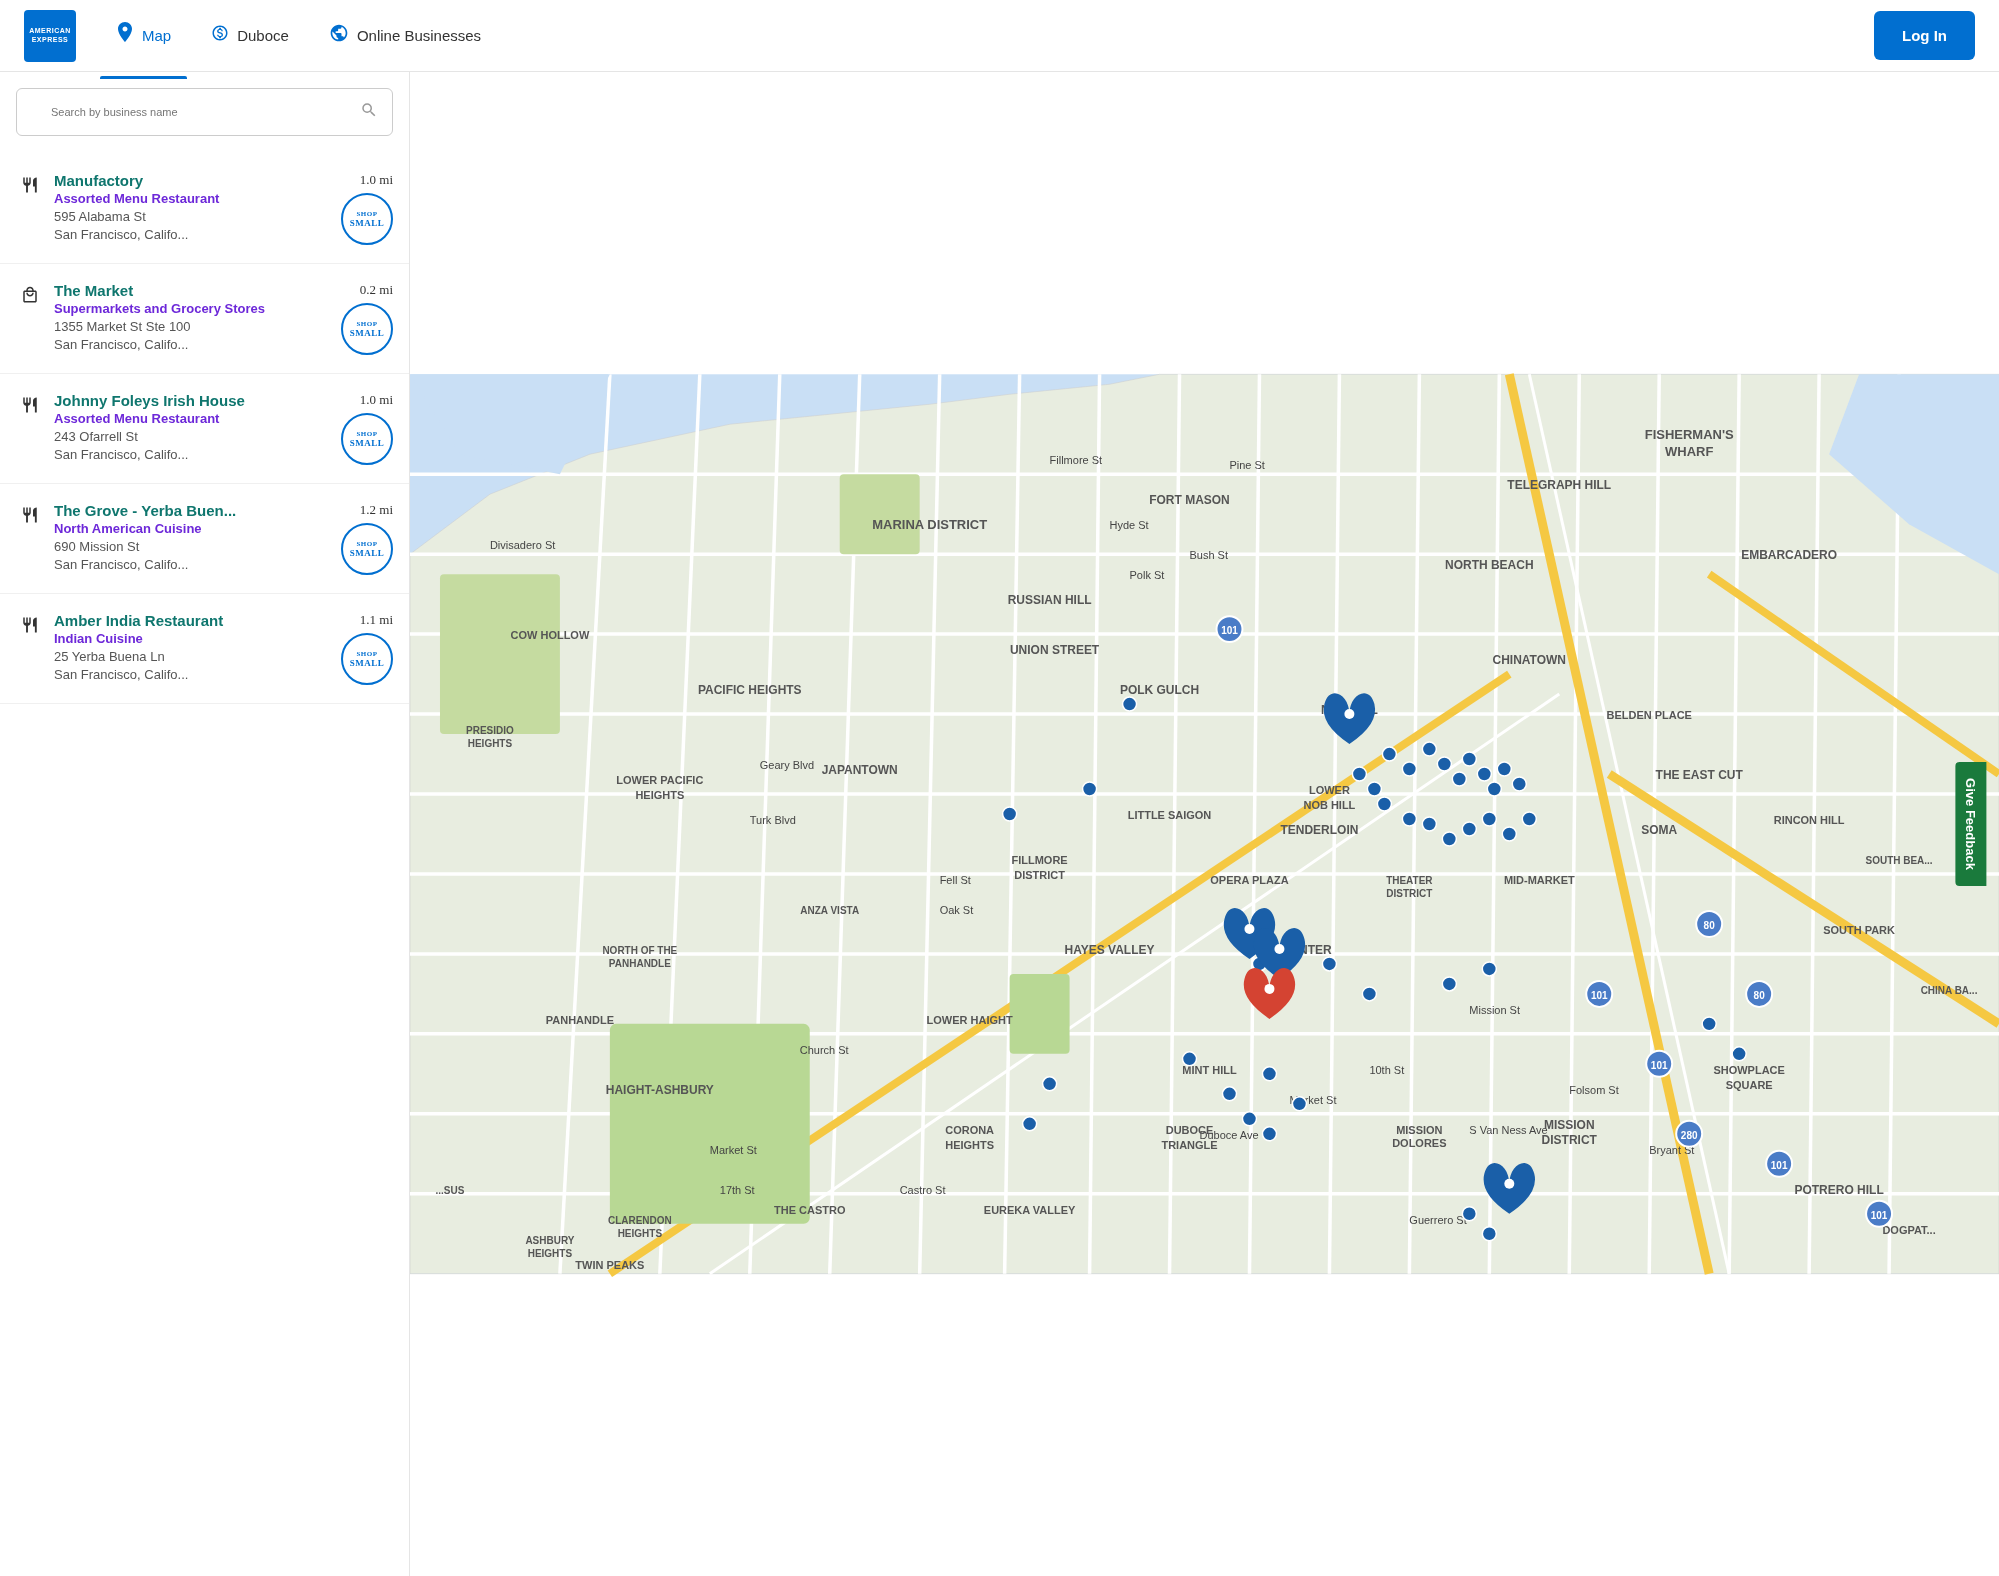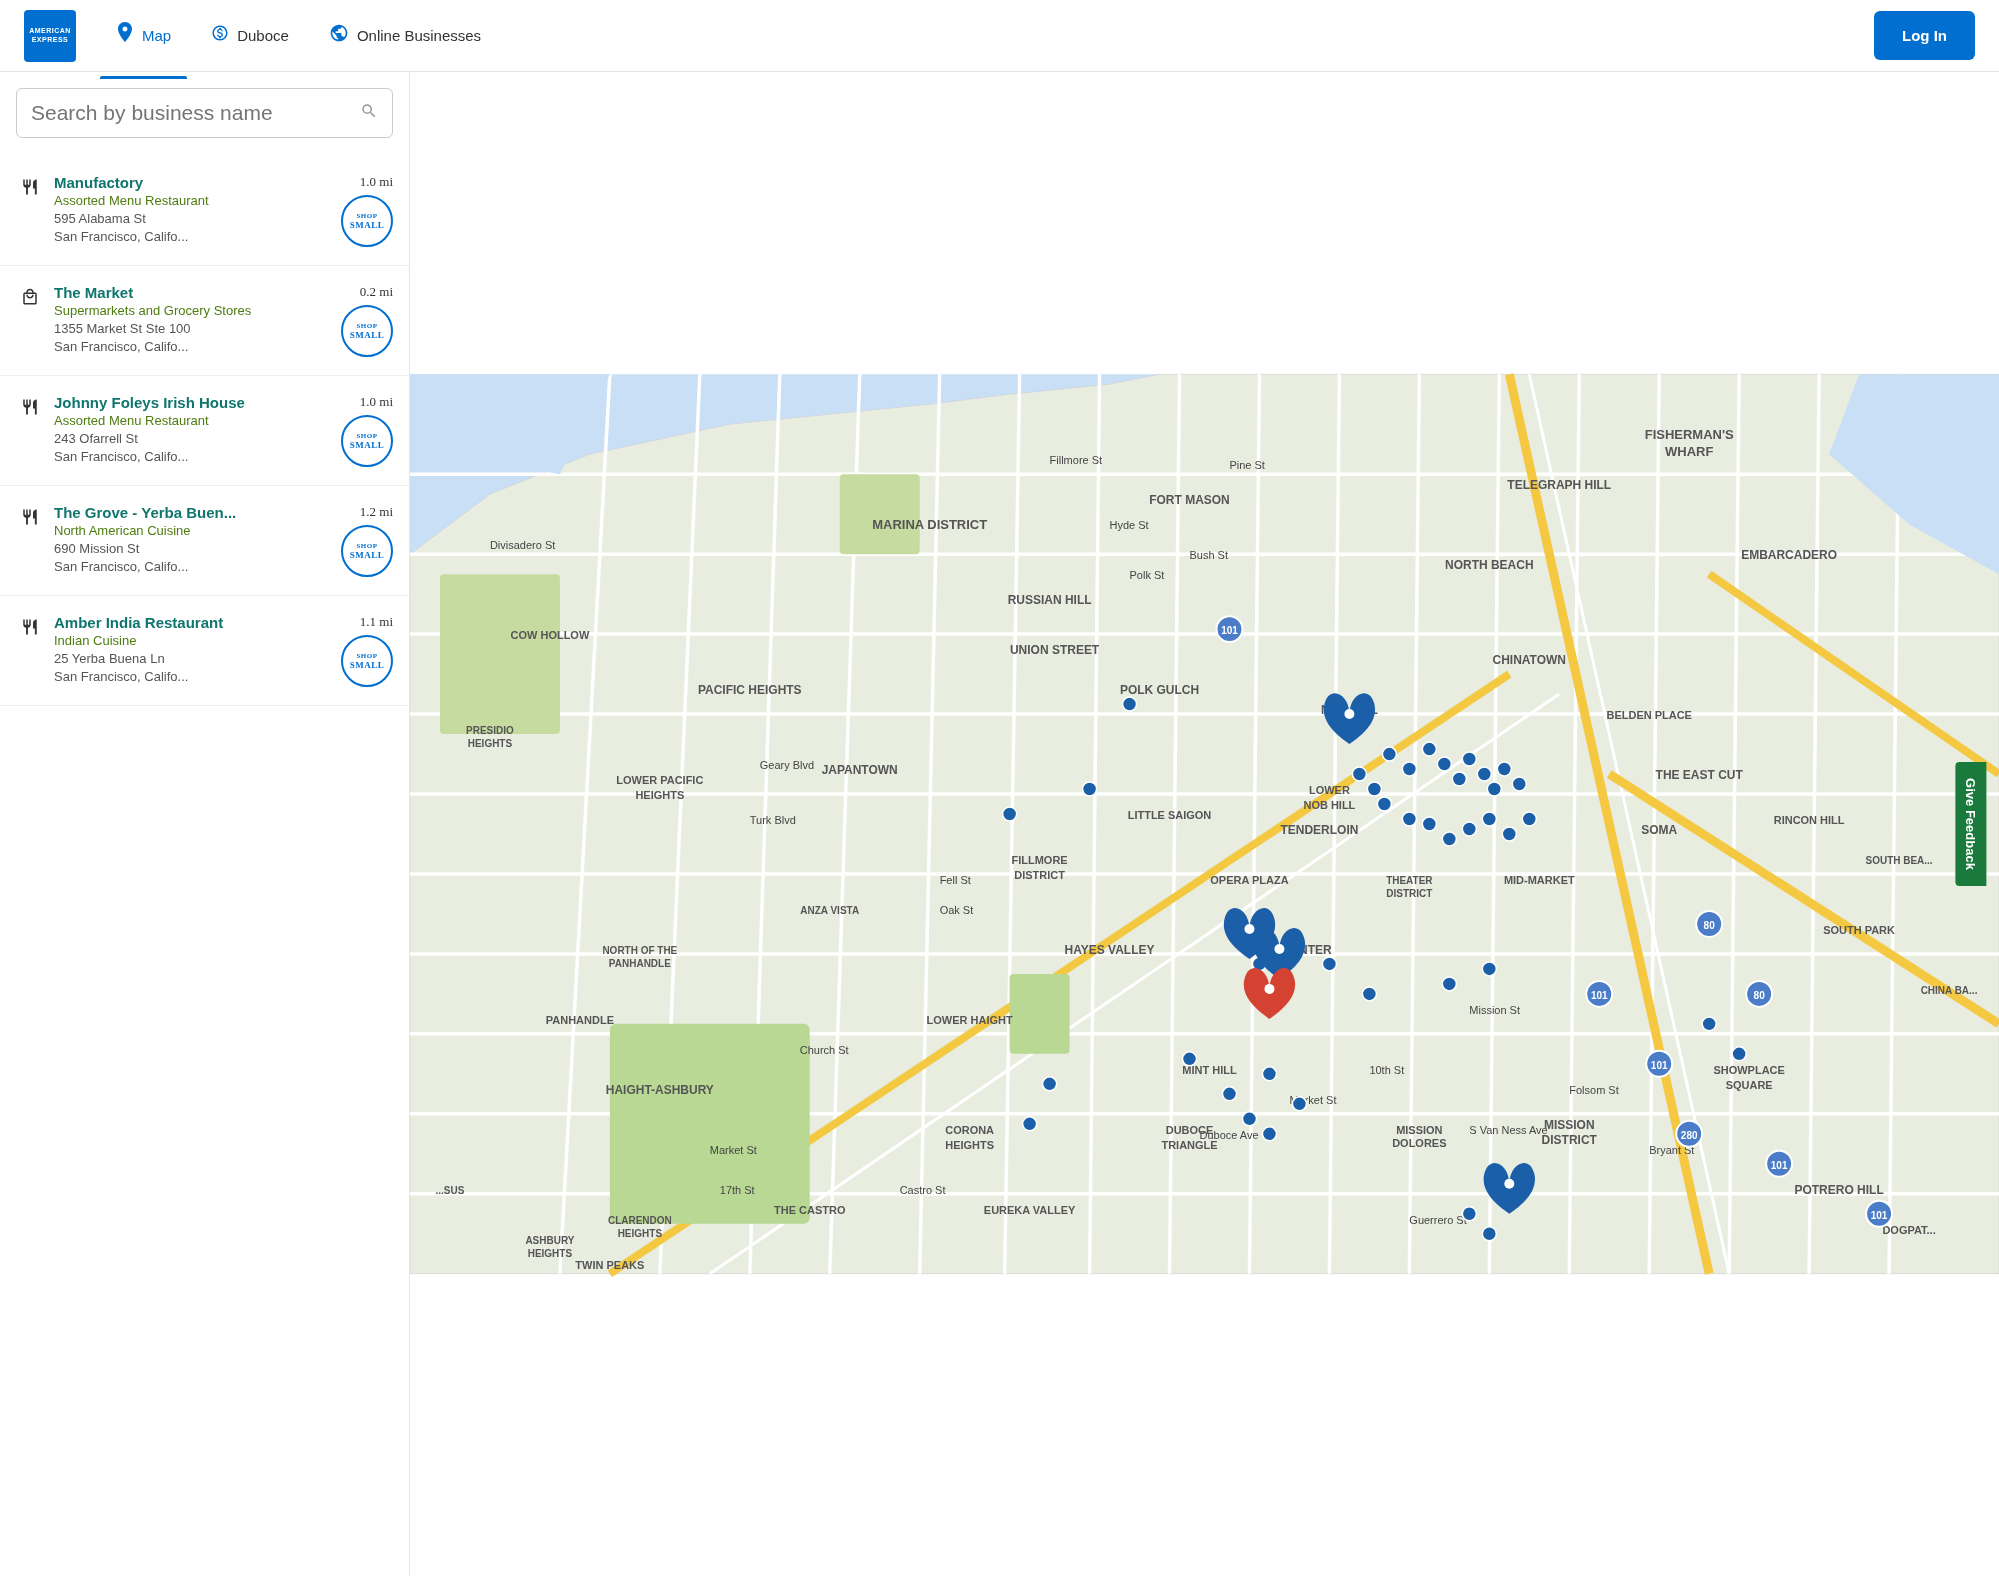--- a/index.html
+++ b/index.html
@@ -109,23 +109,24 @@
       border: 1px solid #ccc;
       border-radius: 6px;
       padding: 12px 14px;
       margin-bottom: 10px;
       background: #fff;
     }
     .search-box input {
       border: none;
       outline: none;
       flex: 1;
-      font-size: 21px;
+      font-size: 11px;
       color: #14532d;
       background: transparent;
+      margin-left: 20px;
     }
     .search-icon-wrap {
       color: #999;
       font-size: 16px;
     }
     .location-box {
       display: flex;
       align-items: center;
       border: 1px solid #ccc;
       border-radius: 6px;
@@ -222,23 +223,23 @@
       flex: 1;
       padding: 0 10px;
     }
     .listing-name {
       color: #0f766e;
       font-size: 15px;
       font-weight: 600;
       margin-bottom: 2px;
     }
     .listing-type {
-      color: #4d7c0f;
+      color: #6d28d9;
       font-size: 13px;
-      font-weight: 400;
+      font-weight: 700;
       margin-bottom: 2px;
     }
     .listing-address {
       color: #555;
       font-size: 13px;
       line-height: 1.4;
     }
     .listing-right {
       display: flex;
       flex-direction: column;

